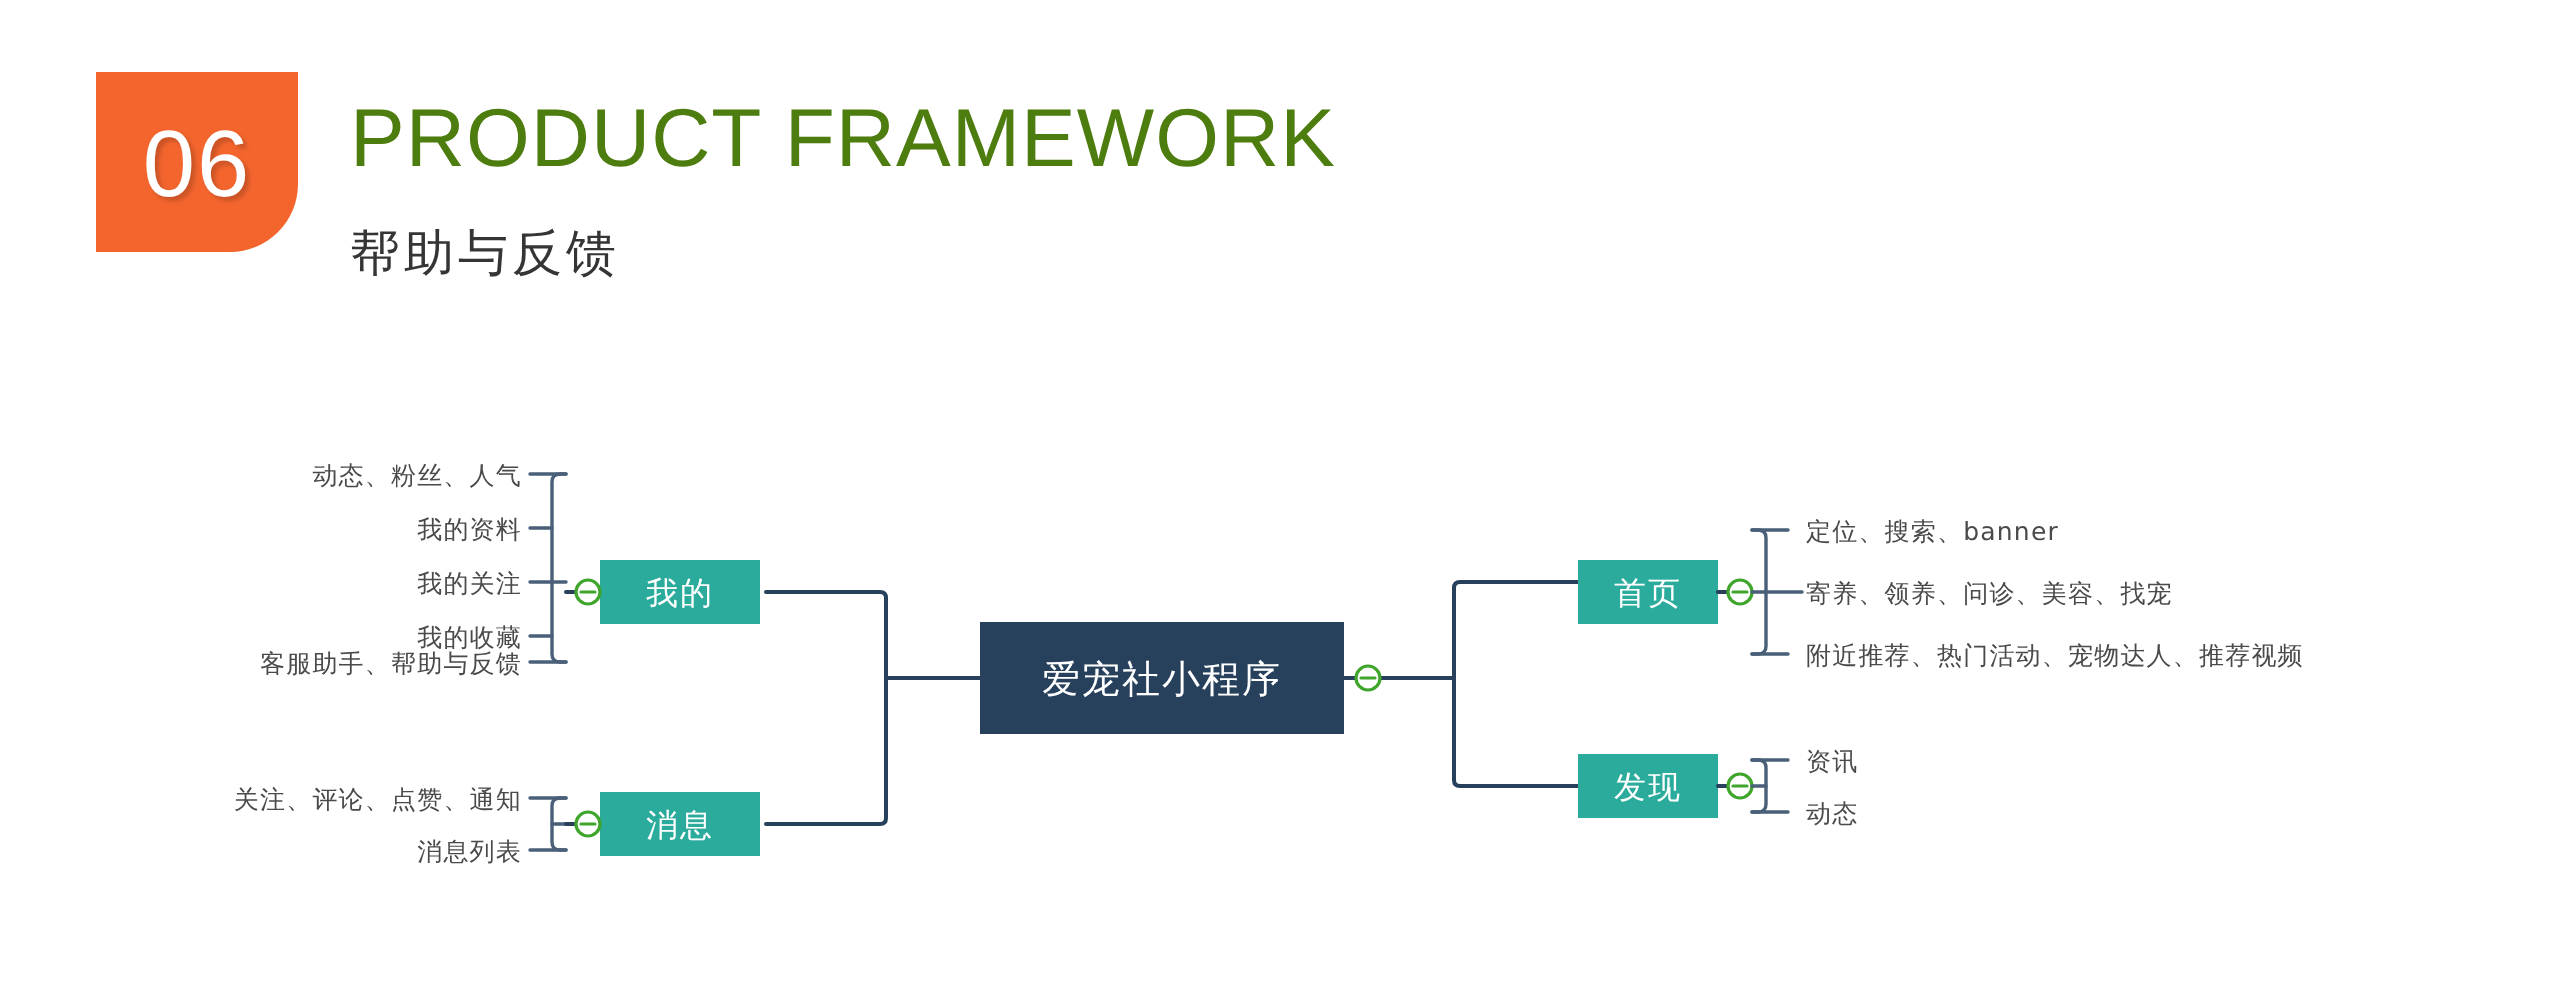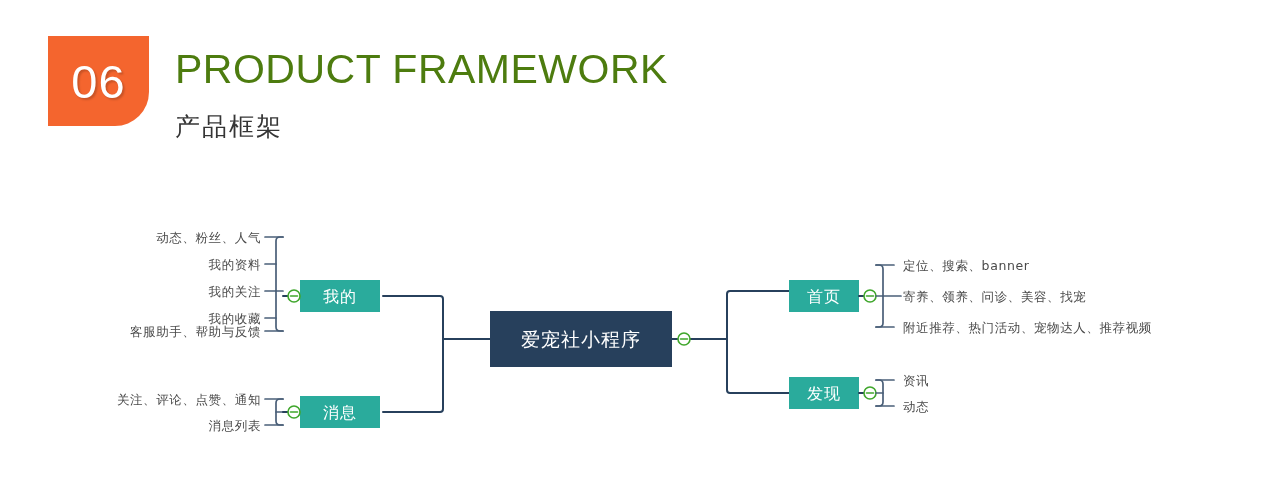--- a/index.html
+++ b/index.html
@@ -126,21 +126,21 @@
   }
 </style>
 </head>
 <body>
 
 <div id="header">
   <div id="number-badge">
     <span id="number-badge-text">06</span>
   </div>
   <div id="title-en">PRODUCT FRAMEWORK</div>
-  <div id="title-cn">产品框架</div>
+  <div id="title-cn">帮助与反馈</div>
 </div>
 
 <div id="mindmap-wrap">
 <svg id="mindmap-svg" width="1280" height="319" viewBox="0 0 1280 319" xmlns="http://www.w3.org/2000/svg">
 
   <g>
     <path class="connector" d="M 490 164 L 443 164"></path>
     <path class="connector" d="M 443 129 L 443 199"></path>
     <path class="connector" d="M 443 129 L 443 124 Q 443 121 440 121 L 383 121"></path>
     <path class="connector" d="M 443 199 L 443 234 Q 443 237 440 237 L 383 237"></path>

